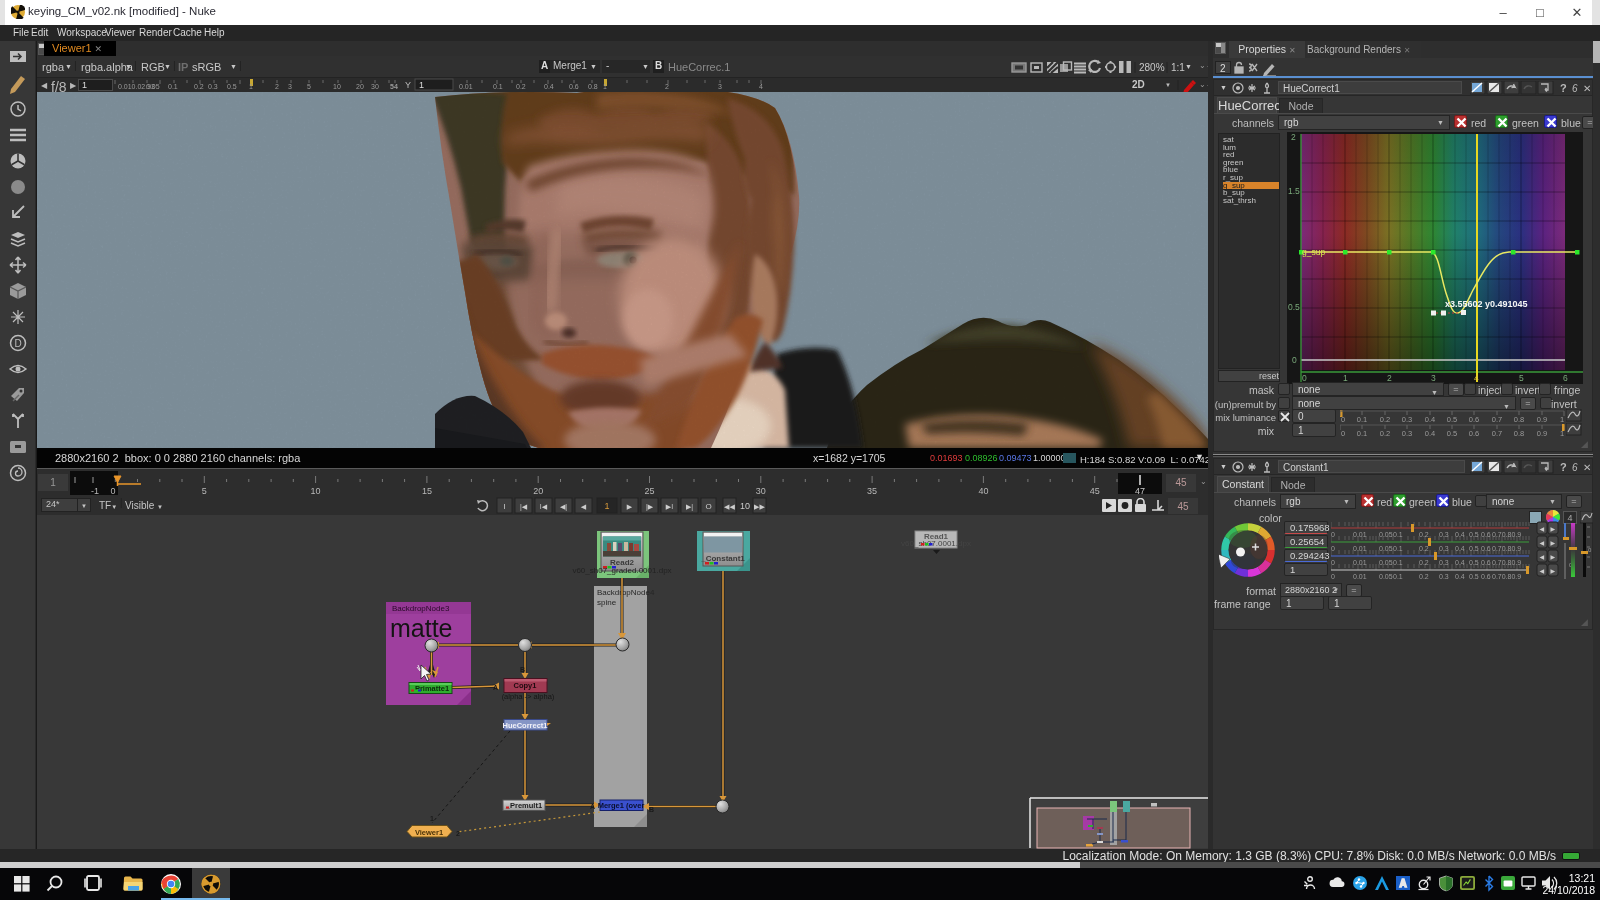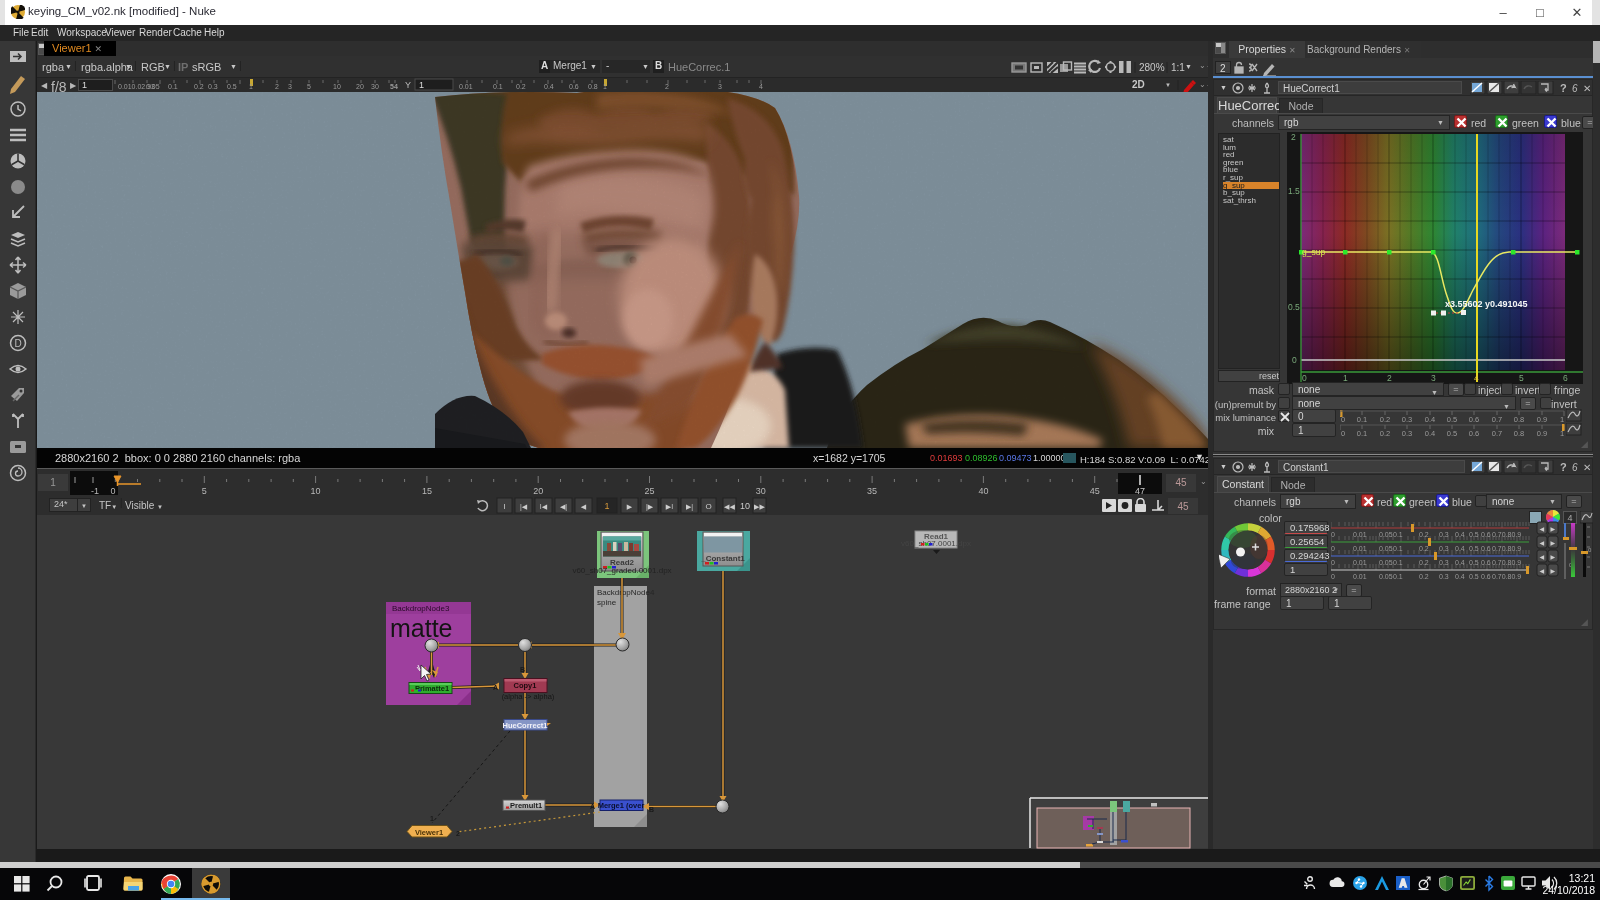--- a/index.html
+++ b/index.html
@@ -394,21 +394,21 @@
       <text x="58" y="25" font-size="9" fill="#b8b8b8" text-anchor="middle" font-family="Liberation Sans">-1</text>
       <text x="76" y="25" font-size="9" fill="#b8b8b8" text-anchor="middle" font-family="Liberation Sans">0</text>
       <path d="M77 7 l7 0 l-3.5 6.5 z" stroke="#e8952a" fill="#e8952a" stroke-width="1"></path>
         <path d="M80.5 7 v10 M80 15 h24" stroke="#e8952a" fill="none" stroke-width="1.5"></path>
     </svg>
     <span class="abs" style="left:1129px;top:5px;width:30px;height:18px;background:#383838;color:#b99;font-size:10px;text-align:center;line-height:18px">45</span>
     <span class="abs" style="left:1163px;top:8px;font-size:8px;color:#999">⌄⌄</span>
   </div>
 
   <div class="abs" style="left:37px;top:496px;width:1171px;height:19px;background:#2d2d2d;color:#c5c5c5;font-size:10px">
-    <span class="abs" style="left:12px;top:2px;width:38px;height:14px;background:#3e3e3e;border:1px solid #222;padding:0 0 0 4px;font-size:9px">24*</span>
+    <span class="abs" style="left:4px;top:2px;width:38px;height:14px;background:#3e3e3e;border:1px solid #222;padding:0 0 0 4px;font-size:9px">24*</span>
     <span class="abs" style="left:40px;top:2px;width:14px;height:14px;background:#3e3e3e;border:1px solid #222;font-size:6px;text-align:center;line-height:14px">▼</span>
     <span class="abs" style="left:62px;top:4px;font-size:10px">TF<span style="font-size:6px">▼</span></span>
     <span class="abs" style="left:88px;top:4px;font-size:10px">Visible <span style="font-size:6px">▼</span></span>
     <span class="abs" style="left:83px;top:1px;color:#222">|</span>
     <svg class="abs" style="left:438px;top:1px" width="360" height="17" viewBox="0 0 360 17">
       <g font-family="Liberation Sans">
         <path d="M4 5 a5 5 0 1 1 -1 6" stroke="#bbb" fill="none" stroke-width="1.5"></path>
           <path d="M2 3 l4 1 -3 3 z" fill="#bbb"></path>
         <g fill="#3e3e3e" stroke="#222">
           <rect x="22" y="1" width="15" height="15"></rect>
@@ -1103,20 +1103,24 @@
       <div class="field" style="left:66px;top:137px;width:44px;height:14px;line-height:13px">1</div>
       <div class="field" style="left:114px;top:137px;width:44px;height:14px;line-height:13px">1</div>
       <span class="abs" style="right:4px;bottom:2px;color:#555;font-size:9px">◢</span>
     </div>
 
     <div class="abs" style="left:380px;top:0;width:7px;height:808px;background:#2d2d2d">
       <span class="abs" style="left:0;top:0;width:7px;height:22px;background:#b5b5b5"></span>
     </div>
   </div>
 
+  <div id="statusbar" class="abs" style="left:0;top:849px;width:1600px;height:13px;background:#262626">
+    <span style="position:absolute;right:44px;top:0px;font-size:12px;color:#e0e0e0">Localization Mode: On Memory: 1.3 GB (8.3%) CPU: 7.8% Disk: 0.0 MB/s Network: 0.0 MB/s</span>
+    <span style="position:absolute;right:20px;top:3px;width:18px;height:8px;background:#35a835;border-radius:2px;border:1px solid #111"></span>
+  </div>
   <div id="bottomedge" class="abs" style="left:0;top:862px;width:1600px;height:6px;background:#4a4a4a">
     <span class="abs" style="left:0;top:0;width:1080px;height:6px;background:#cfcfcf"></span>
   </div>
 
   <div id="taskbar" class="abs" style="left:0;top:868px;width:1600px;height:32px;background:#060608">
     <svg class="abs" style="left:0;top:0" width="400" height="32" viewBox="0 0 400 32">
       <g fill="#e8e8e8">
         <g transform="translate(14,8)">
             <rect x="0" y="0" width="7.2" height="7.2"></rect>
             <rect x="8.4" y="0" width="7.2" height="7.2"></rect>

